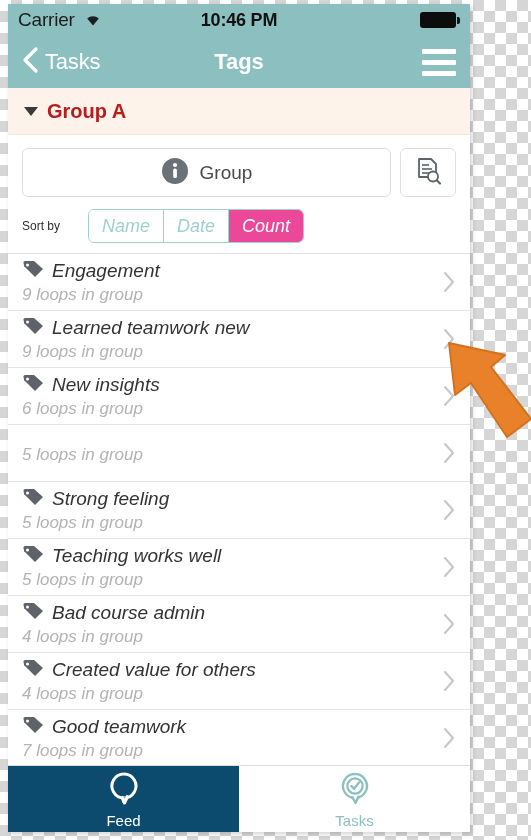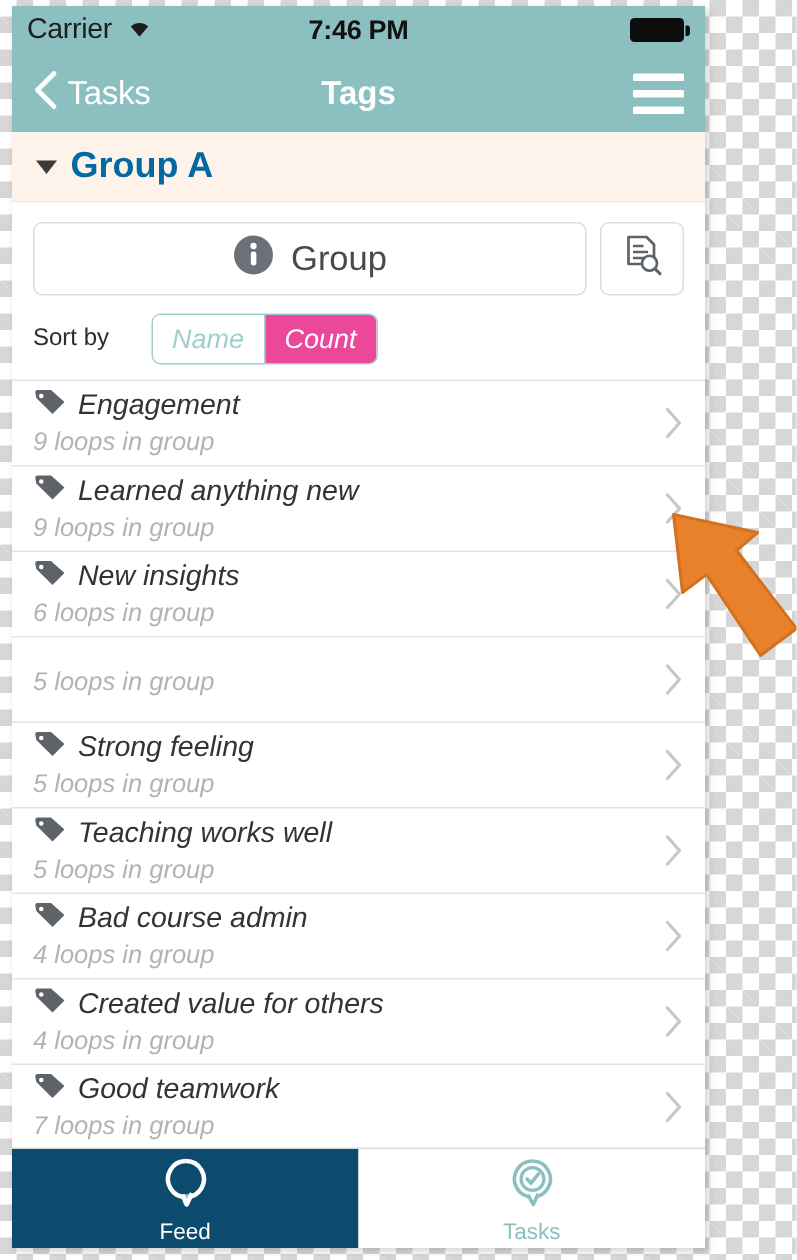--- a/index.html
+++ b/index.html
@@ -142,23 +142,23 @@
     border-bottom: 1px solid #f0e7de;
   }
   .disclosure-triangle {
     width: 0; height: 0;
     border-left: 7px solid transparent;
     border-right: 7px solid transparent;
     border-top: 9px solid #3b3b3b;
     margin-right: 9px;
   }
   .group-header-label {
-    font-size: 24px;
+    font-size: 20px;
     font-weight: bold;
-    color: #0369a1;
+    color: #b91c1c;
   }
 
   
   .action-row {
     display: flex;
     align-items: center;
     gap: 9px;
     padding: 13px 14px 12px 14px;
     background: #ffffff;
     flex: none;
@@ -169,21 +169,21 @@
     border: 1px solid #dedede;
     border-radius: 6px;
     background: #ffffff;
     display: flex;
     align-items: center;
     justify-content: center;
     gap: 11px;
     cursor: pointer;
   }
   .group-button-label {
-    font-size: 23px;
+    font-size: 19px;
     color: #4a4a4a;
     text-align: right;
   }
   .doc-search-button {
     width: 54px;
     height: 47px;
     border: 1px solid #dedede;
     border-radius: 6px;
     background: #ffffff;
     display: flex;
@@ -195,21 +195,21 @@
   
   .sort-row {
     display: flex;
     align-items: center;
     padding: 0 14px 10px 14px;
     background: #ffffff;
     flex: none;
     border-bottom: 1px solid #e2e2e2;
   }
   .sort-label {
-    font-size: 16px;
+    font-size: 12px;
     color: #2c2c2c;
   }
   .segmented {
     margin-left: 28px;
     display: flex;
     border: 1px solid #a3cfcf;
     border-radius: 6px;
     overflow: hidden;
     height: 32px;
   }
@@ -318,21 +318,21 @@
 
   <div class="status-bar">
     <div class="status-left">
       <span class="carrier-text">Carrier</span>
       <span class="wifi-icon">
         <svg width="22" height="17" viewBox="0 0 22 17">
           <path d="M11 15.5 L5.2 8.6 A8.4 8.4 0 0 1 16.8 8.6 Z" fill="#1d1d1d"></path>
         </svg>
       </span>
     </div>
-    <div class="status-time">7:46 PM</div>
+    <div class="status-time">10:46 PM</div>
     <div class="battery">
       <div class="battery-body"></div>
       <div class="battery-cap"></div>
     </div>
   </div>
 
   <div class="nav-bar">
     <div class="nav-back">
       <span>
         <svg width="17" height="28" viewBox="0 0 17 28">
@@ -376,20 +376,21 @@
           <line x1="23.7" y1="24.2" x2="27" y2="27.5" stroke="#5d6369" stroke-width="2.1" stroke-linecap="round"></line>
         </svg>
       </span>
     </div>
   </div>
 
   <div class="sort-row">
     <span class="sort-label">Sort by</span>
     <div class="segmented">
       <div class="seg">Name</div>
+      <div class="seg">Date</div>
       <div class="seg active">Count</div>
     </div>
   </div>
 
   <div class="tag-list">
 
     <div class="tag-row">
       <div class="tag-row-main">
         <div class="tag-title-line">
           <span>
@@ -411,21 +412,21 @@
 
     <div class="tag-row">
       <div class="tag-row-main">
         <div class="tag-title-line">
           <span>
             <svg width="22" height="18" viewBox="0 0 22 18">
                 <path d="M1.5 2.6 A1.6 1.6 0 0 1 3.1 1 H12 L21 9 L13 17 L2.2 6.3 Z" fill="#5d6369"></path>
                 <circle cx="5.5" cy="5" r="1.5" fill="#ffffff"></circle>
               </svg>
           </span>
-          <span class="tag-title">Learned anything new</span>
+          <span class="tag-title">Learned teamwork new</span>
         </div>
         <div class="tag-subtitle">9 loops in group</div>
       </div>
       <span class="chevron-right">
         <svg width="14" height="24" viewBox="0 0 14 24">
             <polyline points="3,3 11,12 3,21" fill="none" stroke="#c7c7c7" stroke-width="2.1" stroke-linecap="round" stroke-linejoin="round"></polyline>
           </svg>
       </span>
     </div>
 

